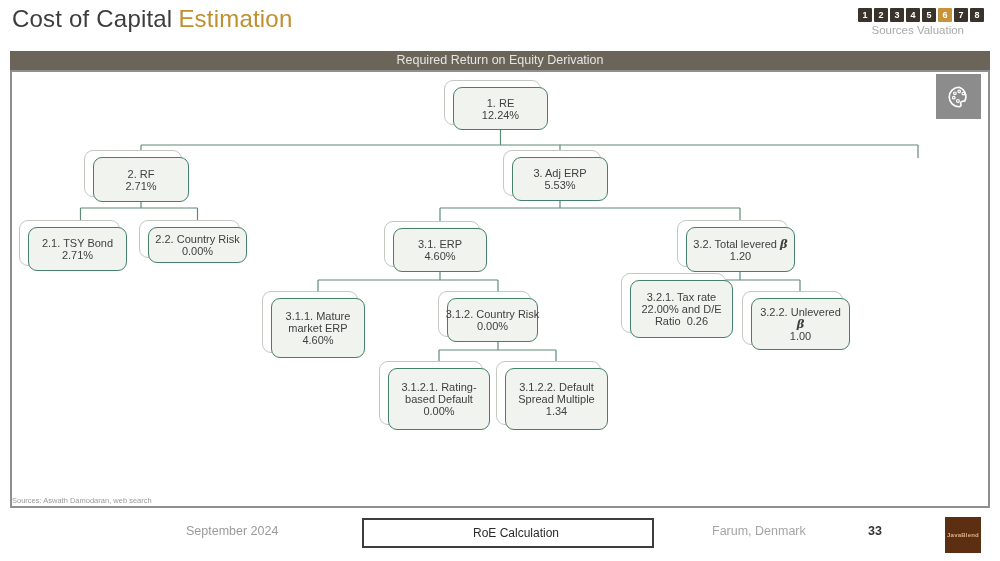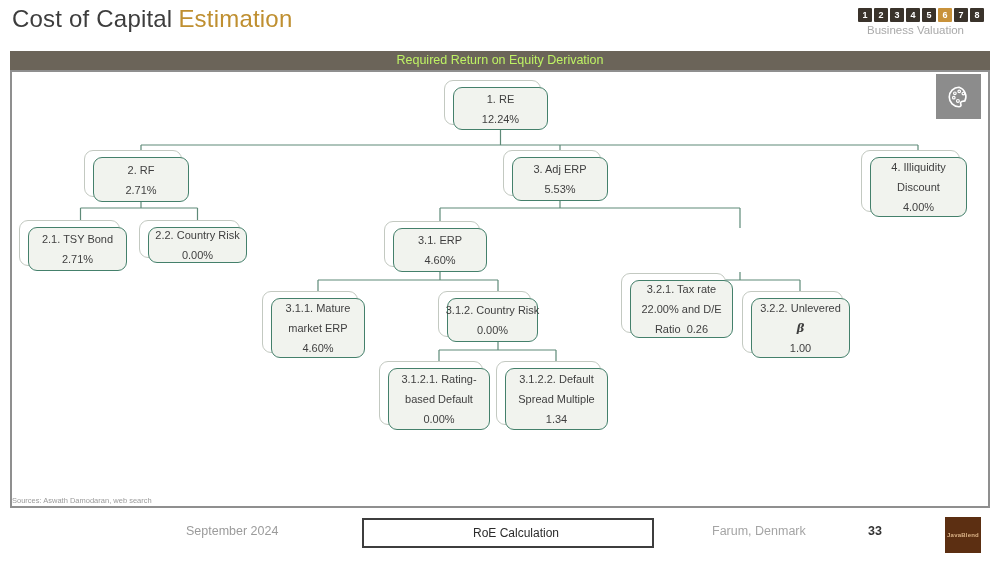--- a/index.html
+++ b/index.html
@@ -10,34 +10,34 @@
   .title{position:absolute;left:12px;top:5px;font-size:24px;font-weight:500;color:#3d3d3d;letter-spacing:.2px;}
   .title .accent{color:#bf8f30;margin-left:6px;}
   .pager{position:absolute;top:8px;right:16px;display:flex;gap:2px;}
   .pager .pg{width:14px;height:14px;background:#3a332b;color:#fff;font-size:9px;font-weight:bold;
              display:flex;align-items:center;justify-content:center;border-radius:1px;cursor:default;}
   .pager .pg.active{background:#c8923b;}
   .pager-sub{position:absolute;top:24px;right:36px;font-size:11.5px;color:#a9a9a9;}
 
   
   .band{position:absolute;left:10px;top:51px;width:980px;height:19px;background:#6b6459;
-        color:#bef264;font-size:12.5px;line-height:19px;text-align:center;z-index:0;}
+        color:#e5e5e5;font-size:12.5px;line-height:19px;text-align:center;z-index:0;}
   .canvas{position:absolute;left:10px;top:70px;width:976px;height:434px;border:2px solid #8f8f8f;
           background:#fff;z-index:0;}
   .connectors{position:absolute;left:0;top:0;width:1000px;height:561px;z-index:1;pointer-events:none;}
   .palette{position:absolute;left:936px;top:74px;width:45px;height:45px;background:#8c8c8c;border:none;
            z-index:2;display:flex;align-items:center;justify-content:center;cursor:pointer;padding:0;}
 
   
   .node{position:absolute;z-index:2;}
   .node .back{position:absolute;left:-9px;top:-7px;width:100%;height:100%;
               border:1px solid #c3c9c1;border-radius:9px;background:#fff;}
   .node .front{position:absolute;left:0;top:0;right:0;bottom:0;background:#f1f3ee;
                border:1.5px solid #44806b;border-radius:9px;
-               display:flex;flex-direction:column;align-items:center;justify-content:center;gap:8px;}
+               display:flex;flex-direction:column;align-items:center;justify-content:center;gap:0;}
   .nl{font-size:11px;line-height:12px;color:#3f3f3f;white-space:nowrap;}
   .beta{font-family:"DejaVu Serif",serif;font-style:italic;font-weight:bold;font-size:11.5px;color:#3f3f3f;}
 
   
   .src{position:absolute;left:12px;top:496px;font-size:7.5px;color:#9a9a9a;}
   .date{position:absolute;left:186px;top:524px;font-size:12.5px;color:#9b9b9b;}
   .roe{position:absolute;left:362px;top:518px;width:272px;height:26px;border:2px solid #3d3d3d;
        font-size:12px;color:#2b2b2b;font-weight:500;display:flex;align-items:center;justify-content:center;padding-left:16px;}
   .loc{position:absolute;left:712px;top:524px;font-size:12.5px;color:#a5a5a5;}
   .pnum{position:absolute;left:868px;top:524px;font-size:12.5px;color:#333;font-weight:600;}
@@ -57,21 +57,21 @@
   <div class="pager">
     <span class="pg">1</span>
     <span class="pg">2</span>
     <span class="pg">3</span>
     <span class="pg">4</span>
     <span class="pg">5</span>
     <span class="pg active">6</span>
     <span class="pg">7</span>
     <span class="pg">8</span>
   </div>
-  <div class="pager-sub">Business Valuation</div>
+  <div class="pager-sub">Sources Valuation</div>
 
   <div class="band">Required Return on Equity Derivation</div>
   <div class="canvas"></div>
 
   <svg class="connectors" viewBox="0 0 1000 561">
     <path fill="none" stroke="#5e8a78" stroke-width="1.2" d="
       M500.5,130 V145 M141,145 H918 M141,145 V158 M560,145 V158 M918,145 V158
       M141,202 V208 M80.5,208 H197.5 M80.5,208 V228 M197.5,208 V228
       M560,201 V208 M440,208 H740 M440,208 V229 M740,208 V228
       M440,272 V280 M318,280 H498 M318,280 V299 M498,280 V299
@@ -107,28 +107,20 @@
   </div>
 
   <div class="node" style="left:512px;top:157px;width:96px;height:44px">
     <div class="back"></div>
     <div class="front">
       <div class="nl">3. Adj ERP</div>
       <div class="nl">5.53%</div>
     </div>
   </div>
 
-  <div class="node" style="left:870px;top:157px;width:97px;height:60px">
-    <div class="back"></div>
-    <div class="front">
-      <div class="nl">4. Illiquidity</div>
-      <div class="nl">Discount</div>
-      <div class="nl">4.00%</div>
-    </div>
-  </div>
 
   <div class="node" style="left:28px;top:227px;width:99px;height:44px">
     <div class="back"></div>
     <div class="front">
       <div class="nl">2.1. TSY Bond</div>
       <div class="nl">2.71%</div>
     </div>
   </div>
 
   <div class="node" style="left:148px;top:227px;width:99px;height:36px">
@@ -140,20 +132,27 @@
   </div>
 
   <div class="node" style="left:393px;top:228px;width:94px;height:44px">
     <div class="back"></div>
     <div class="front">
       <div class="nl">3.1. ERP</div>
       <div class="nl">4.60%</div>
     </div>
   </div>
 
+  <div class="node" style="left:686px;top:227px;width:109px;height:45px">
+    <div class="back"></div>
+    <div class="front">
+      <div class="nl"><span>3.2. Total levered</span>&nbsp;<span class="beta">β</span></div>
+      <div class="nl">1.20</div>
+    </div>
+  </div>
 
   <div class="node" style="left:271px;top:298px;width:94px;height:60px">
     <div class="back"></div>
     <div class="front">
       <div class="nl">3.1.1. Mature</div>
       <div class="nl">market ERP</div>
       <div class="nl">4.60%</div>
     </div>
   </div>
 
@@ -167,21 +166,21 @@
 
   <div class="node" style="left:630px;top:280px;width:103px;height:58px">
     <div class="back"></div>
     <div class="front">
       <div class="nl">3.2.1. Tax rate</div>
       <div class="nl">22.00% and D/E</div>
       <div class="nl">Ratio&nbsp;&nbsp;0.26</div>
     </div>
   </div>
 
-  <div class="node" style="left:751px;top:298px;width:99px;height:60px">
+  <div class="node" style="left:751px;top:298px;width:99px;height:52px">
     <div class="back"></div>
     <div class="front">
       <div class="nl">3.2.2. Unlevered</div>
       <div class="nl beta">β</div>
       <div class="nl">1.00</div>
     </div>
   </div>
 
   <div class="node" style="left:388px;top:368px;width:102px;height:62px">
     <div class="back"></div>

